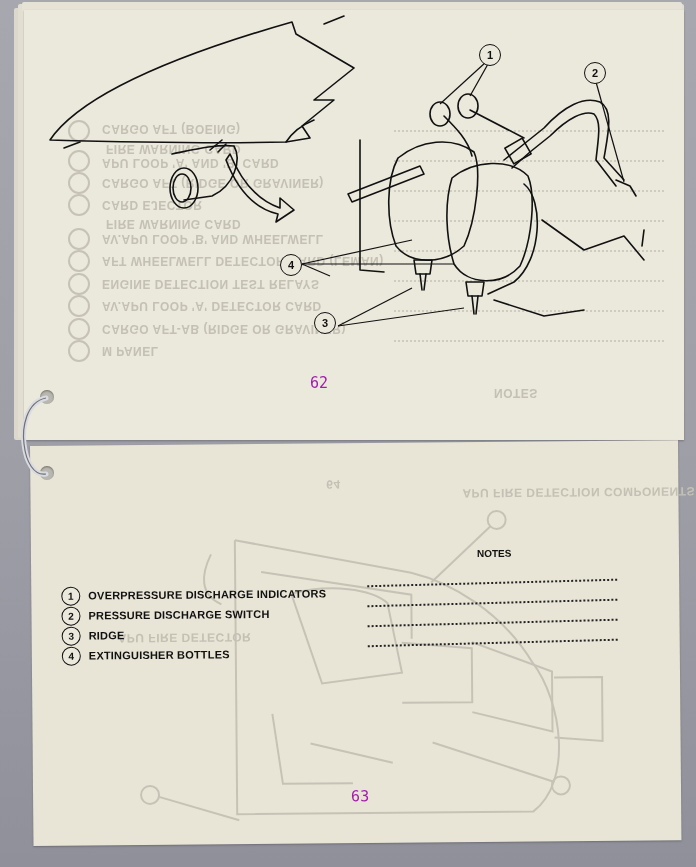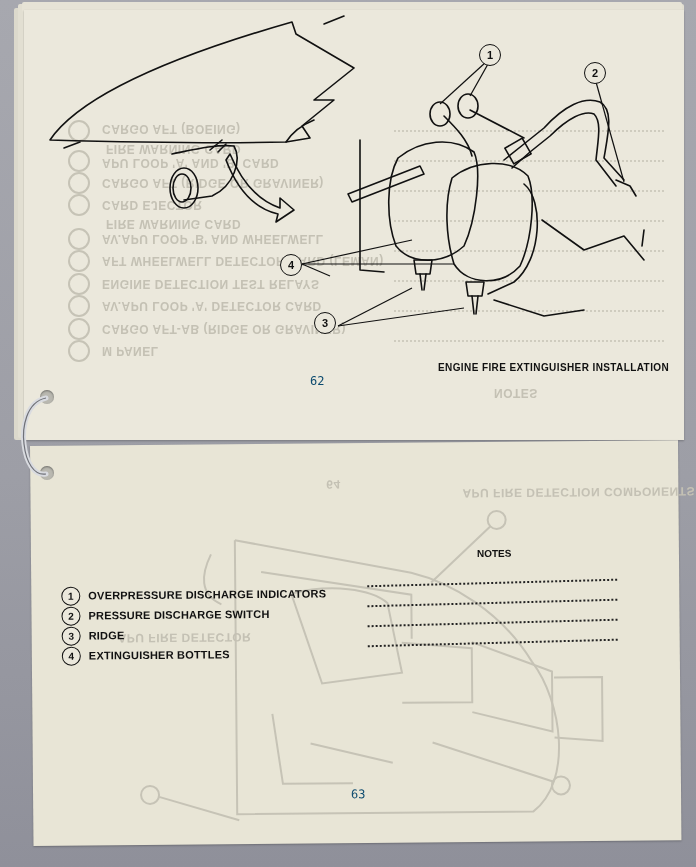--- a/index.html
+++ b/index.html
@@ -27,21 +27,21 @@
       background:#e8e5d6; transform:rotate(-0.5deg); transform-origin:left top; }
 
     .ghost { position:absolute; color:#c4c1b4; font-weight:bold; font-size:12px;
       transform:scaleY(-1); white-space:nowrap; letter-spacing:.5px; }
     .ghost-c { position:absolute; width:18px; height:18px; border:2px solid #c6c3b6;
       border-radius:50%; }
 
     .caption { position:absolute; font-weight:bold; font-size:10px; color:#111;
       letter-spacing:.4px; }
     .pagenum { position:absolute; font-family:"DejaVu Sans Mono", monospace;
-      font-size:12px; color:#0c4a6e; }
+      font-size:15px; color:#a21caf; }
     .notes-title { position:absolute; font-weight:bold; font-size:10px; color:#111; }
     .dotline { position:absolute; height:0; border-top:2px dotted #222; }
 
     .legend { position:absolute; left:30px; top:140px; }
     .legend-item { display:flex; align-items:center; height:20px; }
     .num-circle { width:17px; height:17px; border:1.5px solid #111; border-radius:50%;
       display:flex; align-items:center; justify-content:center;
       font-size:10px; font-weight:bold; color:#111; margin-right:8px; background:#ebe8dc; }
     .legend-label { font-size:11px; font-weight:bold; color:#111; letter-spacing:.2px; }
 
@@ -163,21 +163,20 @@
   <div class="callout" style="left:560px;top:52px;">
       <span>2</span>
     </div>
   <div class="callout" style="left:290px;top:302px;">
       <span>3</span>
     </div>
   <div class="callout" style="left:256px;top:244px;">
       <span>4</span>
     </div>
 
-  <div class="caption" style="left:414px;top:352px;">ENGINE FIRE EXTINGUISHER INSTALLATION</div>
   <div class="pagenum" style="left:286px;top:364px;">62</div>
 </div>
 
 <div class="page bottom">
 
   <svg style="position:absolute;left:0;top:0;" width="648" height="400" viewBox="0 0 648 400">
     <g fill="none" stroke="#c6c3b6" stroke-width="2">
       <path d="M204 96 L204 370 L500 370 C540 340,530 260,500 220 C470 170,420 140,380 130 L204 96"></path>
       <path d="M230 128 L380 152 L380 196"></path>
       <path d="M260 150 C300 140,340 146,356 160 L370 230 L290 240 L270 180 Z"></path>

